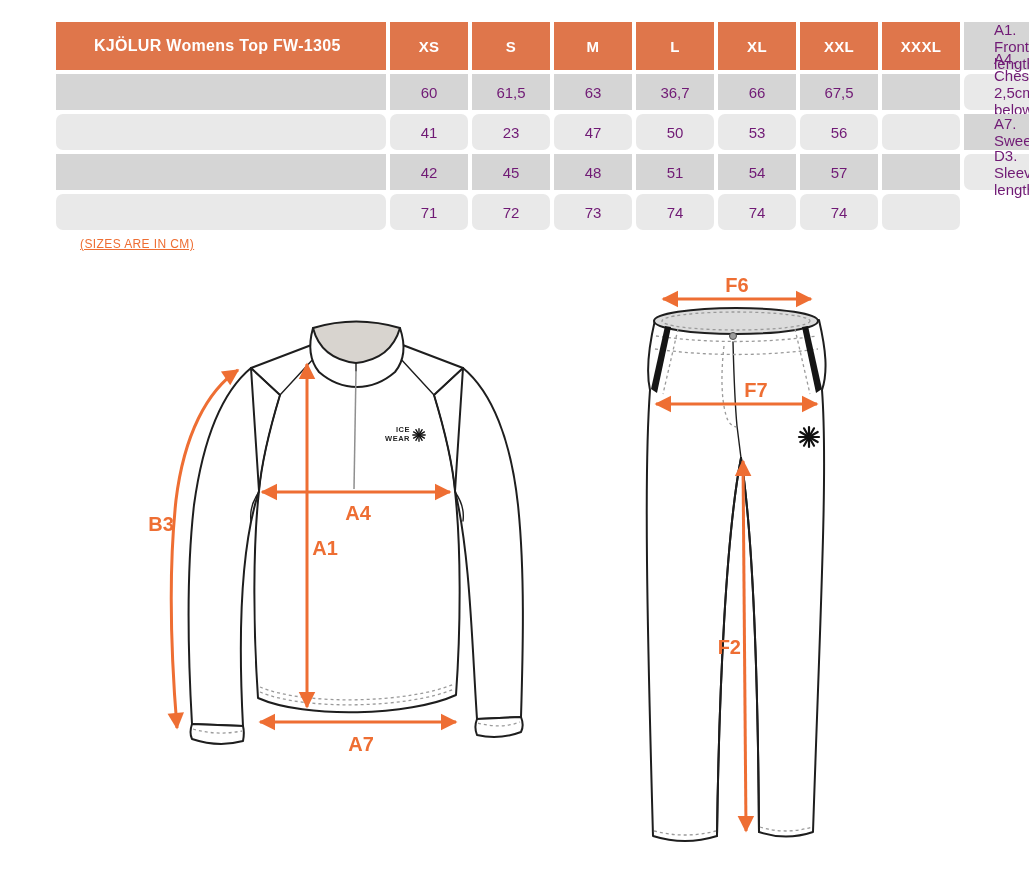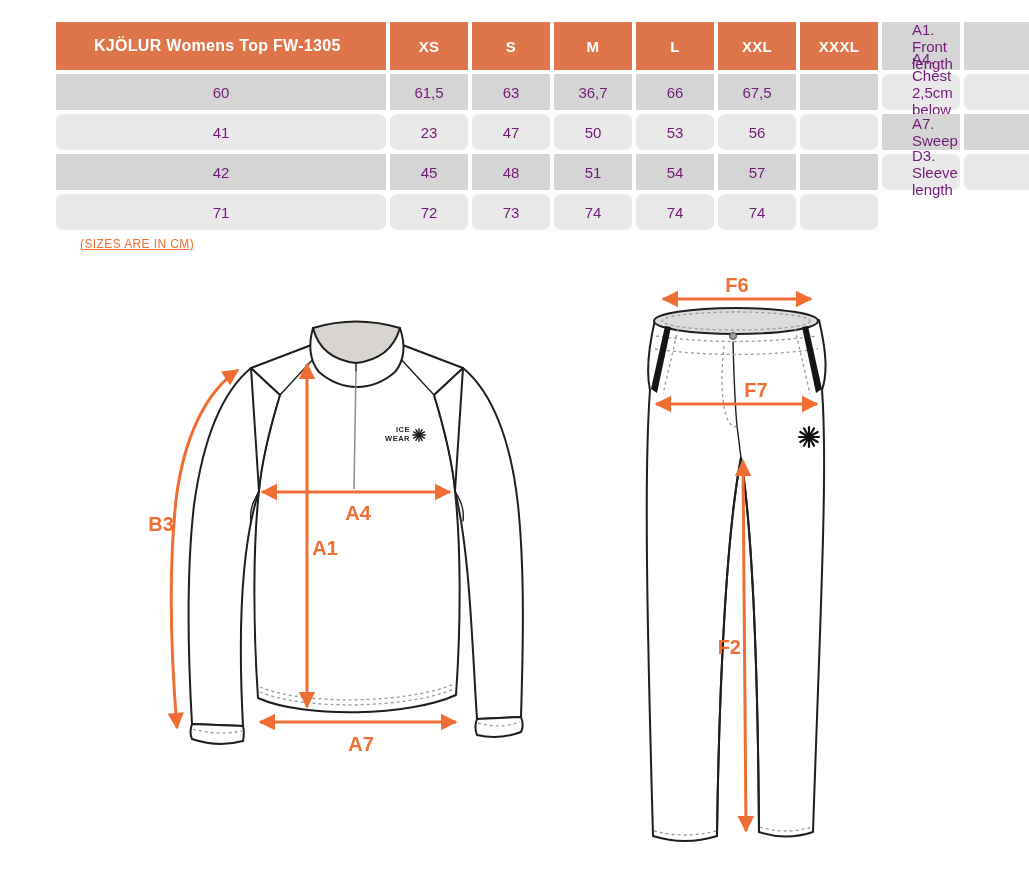--- a/index.html
+++ b/index.html
@@ -46,20 +46,21 @@
 </style>
 </head>
 <body>
 
 <div class="size-table" id="size-table">
     <div class="cell header title-cell">KJÖLUR Womens Top FW-1305</div>
     <div class="cell header size-cell">XS</div>
     <div class="cell header size-cell">S</div>
     <div class="cell header size-cell">M</div>
     <div class="cell header size-cell">L</div>
+    <div class="cell header size-cell">XL</div>
     <div class="cell header size-cell">XXL</div>
     <div class="cell header size-cell">XXXL</div>
     <div class="cell label-cell dark">A1. Front length</div>
     <div class="cell value-cell dark"></div>
     <div class="cell value-cell dark">60</div>
     <div class="cell value-cell dark">61,5</div>
     <div class="cell value-cell dark">63</div>
     <div class="cell value-cell dark">36,7</div>
     <div class="cell value-cell dark">66</div>
     <div class="cell value-cell dark">67,5</div>

